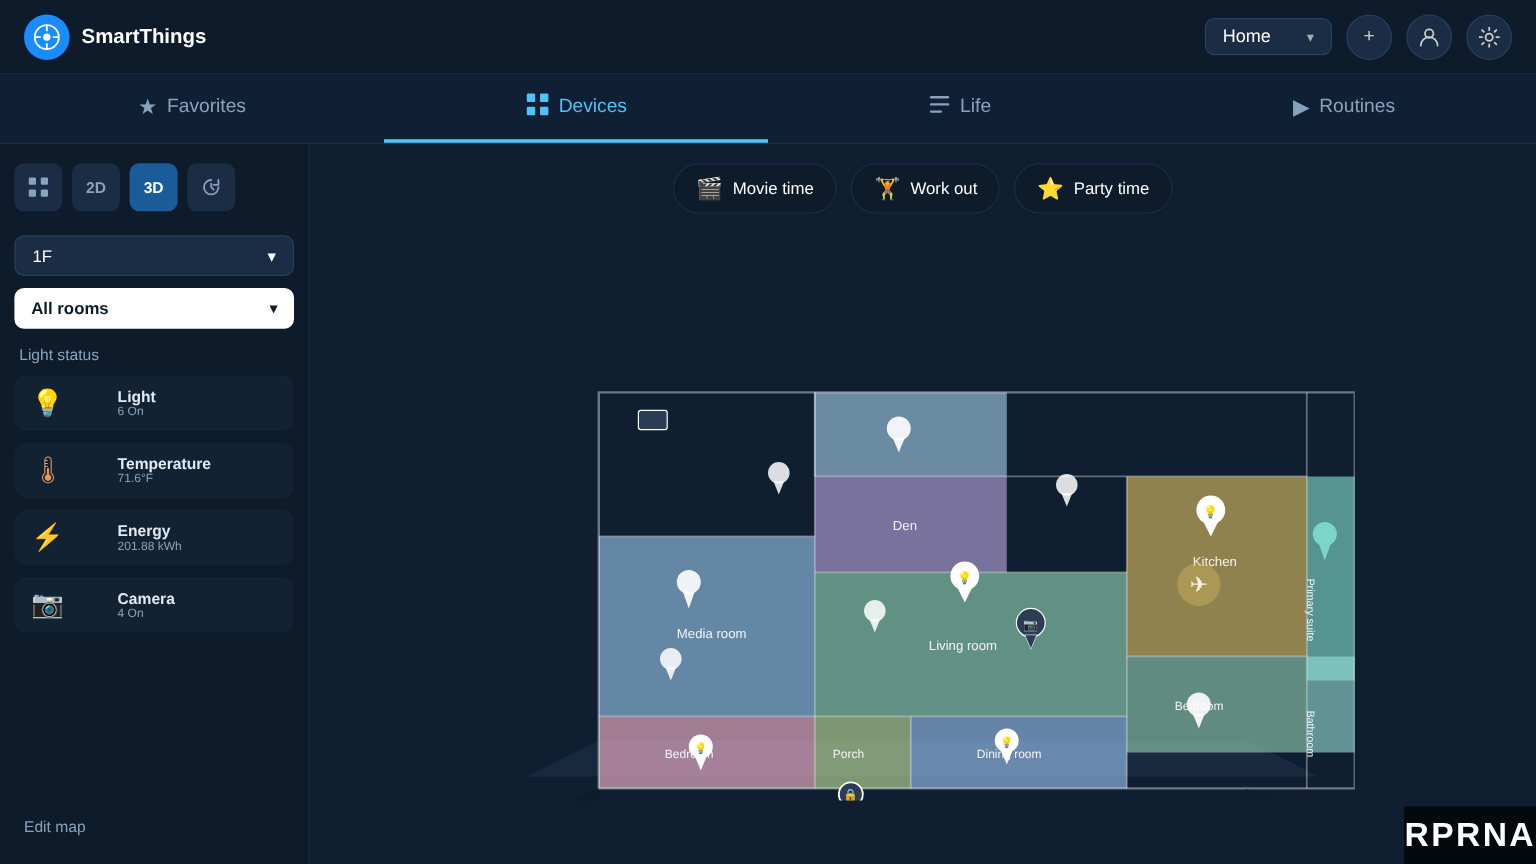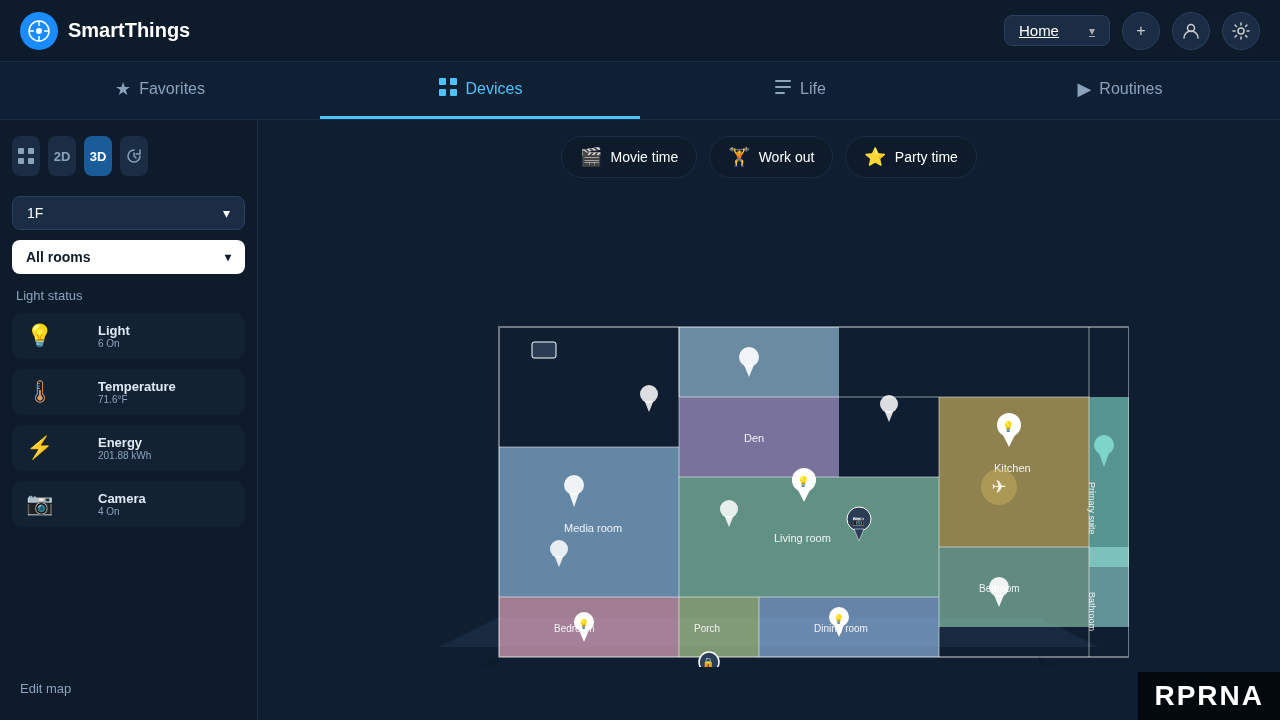--- a/index.html
+++ b/index.html
@@ -31,40 +31,40 @@
       width: 38px;
       height: 38px;
       background: #1a8cff;
       border-radius: 50%;
       display: flex;
       align-items: center;
       justify-content: center;
       font-size: 18px;
     }
     .logo-text {
-      font-size: 20px;
+      font-size: 17px;
       font-weight: 700;
       color: #fff;
     }
     .nav-right {
       display: flex;
       align-items: center;
       gap: 12px;
     }
     .home-selector {
       display: flex;
       align-items: center;
       background: #1a2d45;
       border: 1px solid #2a4060;
       border-radius: 8px;
       padding: 6px 14px;
       cursor: pointer;
       gap: 30px;
     }
-    .home-selector span { font-size: 15px; color: #fff; text-decoration: underline; }
+    .home-selector span { font-size: 15px; color: #fff; }
     .home-selector .arrow { color: #aaa; font-size: 12px; }
     .nav-icon-btn {
       width: 38px;
       height: 38px;
       background: #1a2d45;
       border-radius: 50%;
       display: flex;
       align-items: center;
       justify-content: center;
       cursor: pointer;
@@ -114,21 +114,21 @@
       padding: 16px 12px;
       gap: 10px;
     }
     .view-controls {
       display: flex;
       align-items: center;
       gap: 8px;
       margin-bottom: 6px;
     }
     .view-btn {
-      width: 28px;
+      width: 40px;
       height: 40px;
       background: #1a2d45;
       border-radius: 8px;
       display: flex;
       align-items: center;
       justify-content: center;
       cursor: pointer;
       font-size: 16px;
       color: #8aa3bd;
     }
@@ -243,21 +243,21 @@
       width: 100%;
       height: 100%;
     }
 
     
     .watermark {
       position: absolute;
       bottom: 0;
       right: 0;
       background: rgba(0,0,0,0.7);
-      padding: 8px 16px;
+      padding: 8px 0;
       font-size: 28px;
       font-weight: 900;
       color: #fff;
       letter-spacing: 2px;
       z-index: 100;
     }
   </style>
 </head>
 <body>
 

